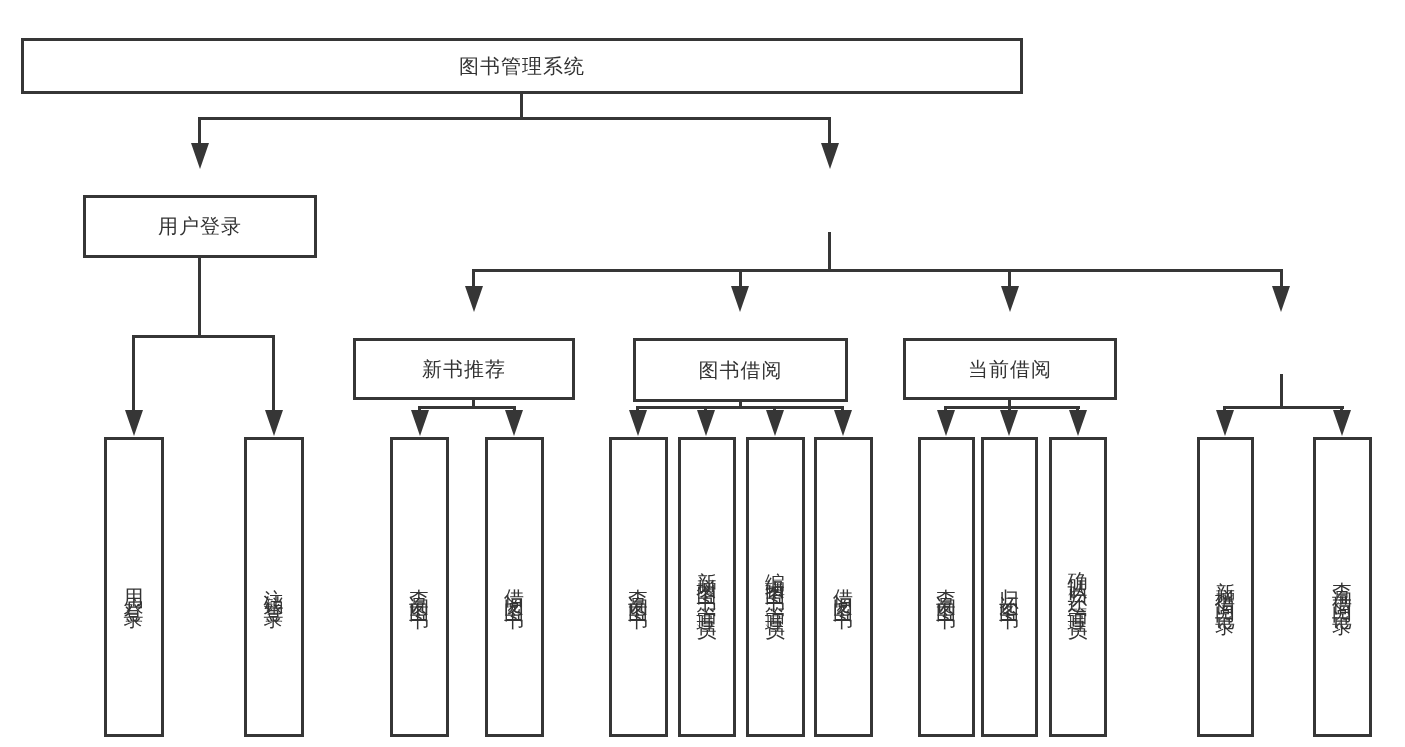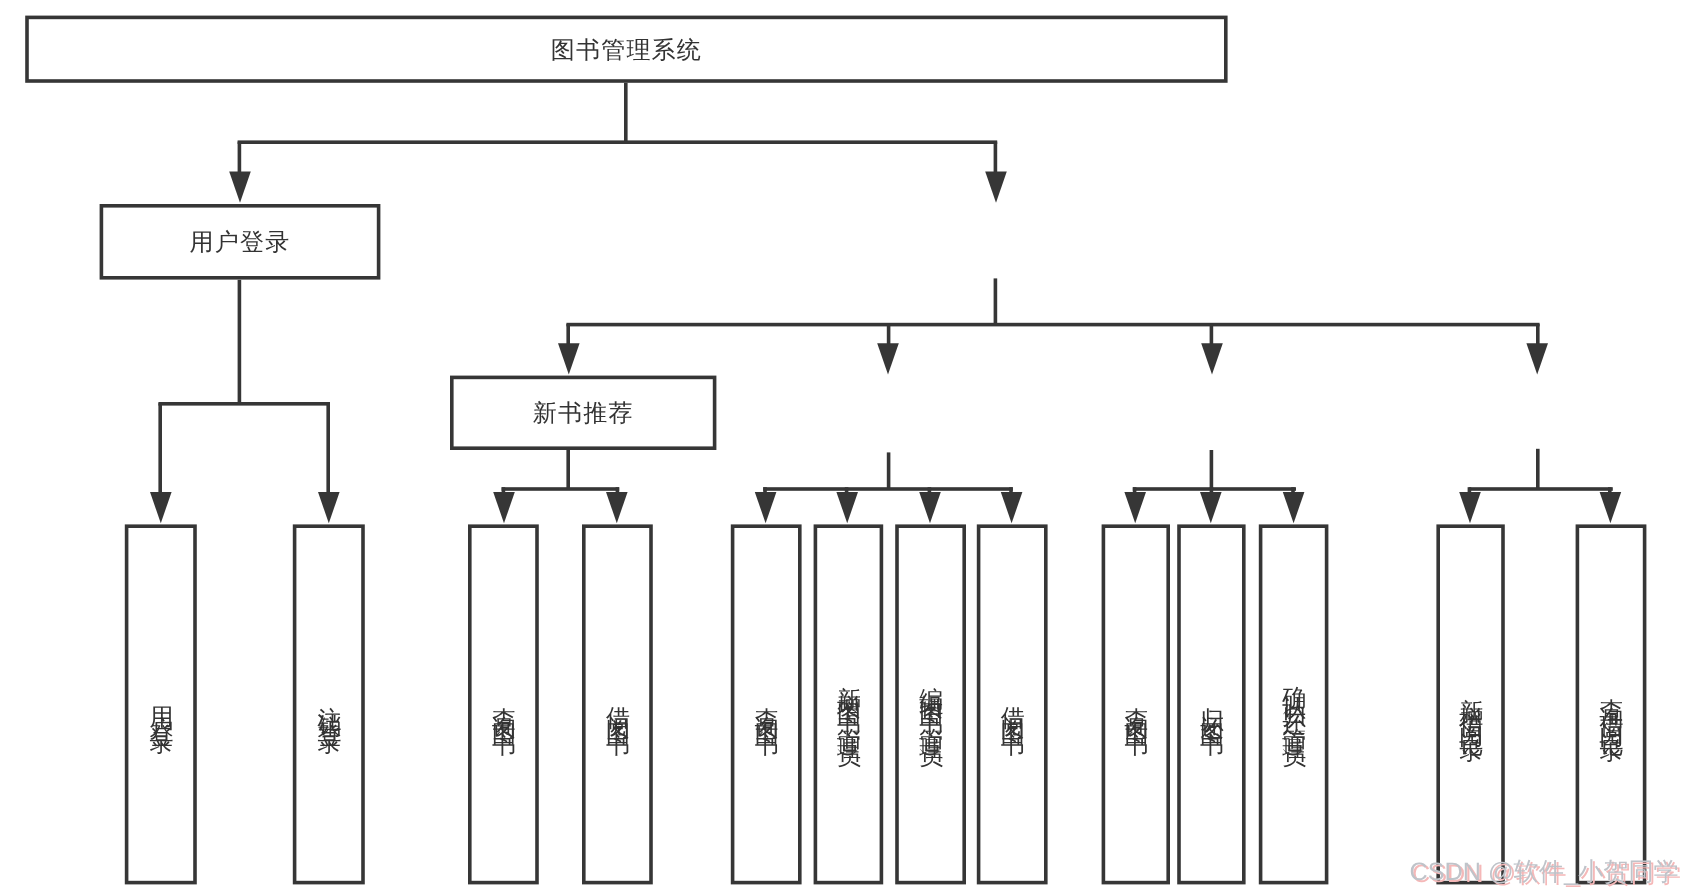--- a/index.html
+++ b/index.html
@@ -10,20 +10,21 @@
     font-family:"Liberation Sans", sans-serif;
     overflow:hidden;
   }
   .hbox{
     position:absolute;
     box-sizing:border-box;
     background:#ffffff;
     border:3px solid #363636;
     display:flex;align-items:center;justify-content:center;
     z-index:2;
+    margin-top:25px;
   }
   .hbox .label{
     font-size:20px;color:#333333;letter-spacing:1px;white-space:nowrap;
   }
   .vbox{
     position:absolute;
     box-sizing:border-box;
     background:#ffffff;
     border:3px solid #363636;
     display:flex;align-items:center;justify-content:center;
@@ -127,22 +128,28 @@
   <div class="tri" style="left:1333px;top:410px;"></div>
 
   <div class="hbox" style="left:21px;top:13px;width:1002px;height:56px;">
     <span class="label">图书管理系统</span>
   </div>
 
   <div class="hbox" style="left:83px;top:170px;width:234px;height:63px;">
     <span class="label">用户登录</span>
   </div>
 
-  <div class="hbox" style="left:375px;top:313px;width:222px;height:62px;">
+  <div class="hbox" style="left:353px;top:313px;width:222px;height:62px;">
     <span class="label">新书推荐</span>
+  </div>
+  <div class="hbox" style="left:633px;top:313px;width:215px;height:64px;">
+    <span class="label">图书借阅</span>
+  </div>
+  <div class="hbox" style="left:903px;top:313px;width:214px;height:62px;">
+    <span class="label">当前借阅</span>
   </div>
 
   <div class="vbox" style="left:104px;top:437px;width:60px;height:300px;">
     <span class="vlabel">用户登录</span>
   </div>
   <div class="vbox" style="left:244px;top:437px;width:60px;height:300px;">
     <span class="vlabel">注销登录</span>
   </div>
 
   <div class="vbox" style="left:390px;top:437px;width:59px;height:300px;">
@@ -175,15 +182,14 @@
     <span class="vlabel">确认归还（管理员）</span>
   </div>
 
   <div class="vbox" style="left:1197px;top:437px;width:57px;height:300px;">
     <span class="vlabel">新增借阅记录</span>
   </div>
   <div class="vbox" style="left:1313px;top:437px;width:59px;height:300px;">
     <span class="vlabel">查询借阅记录</span>
   </div>
 
-  <div class="watermark">CSDN @软件_小贺同学</div>
 
 </div>
 
 </body></html>

